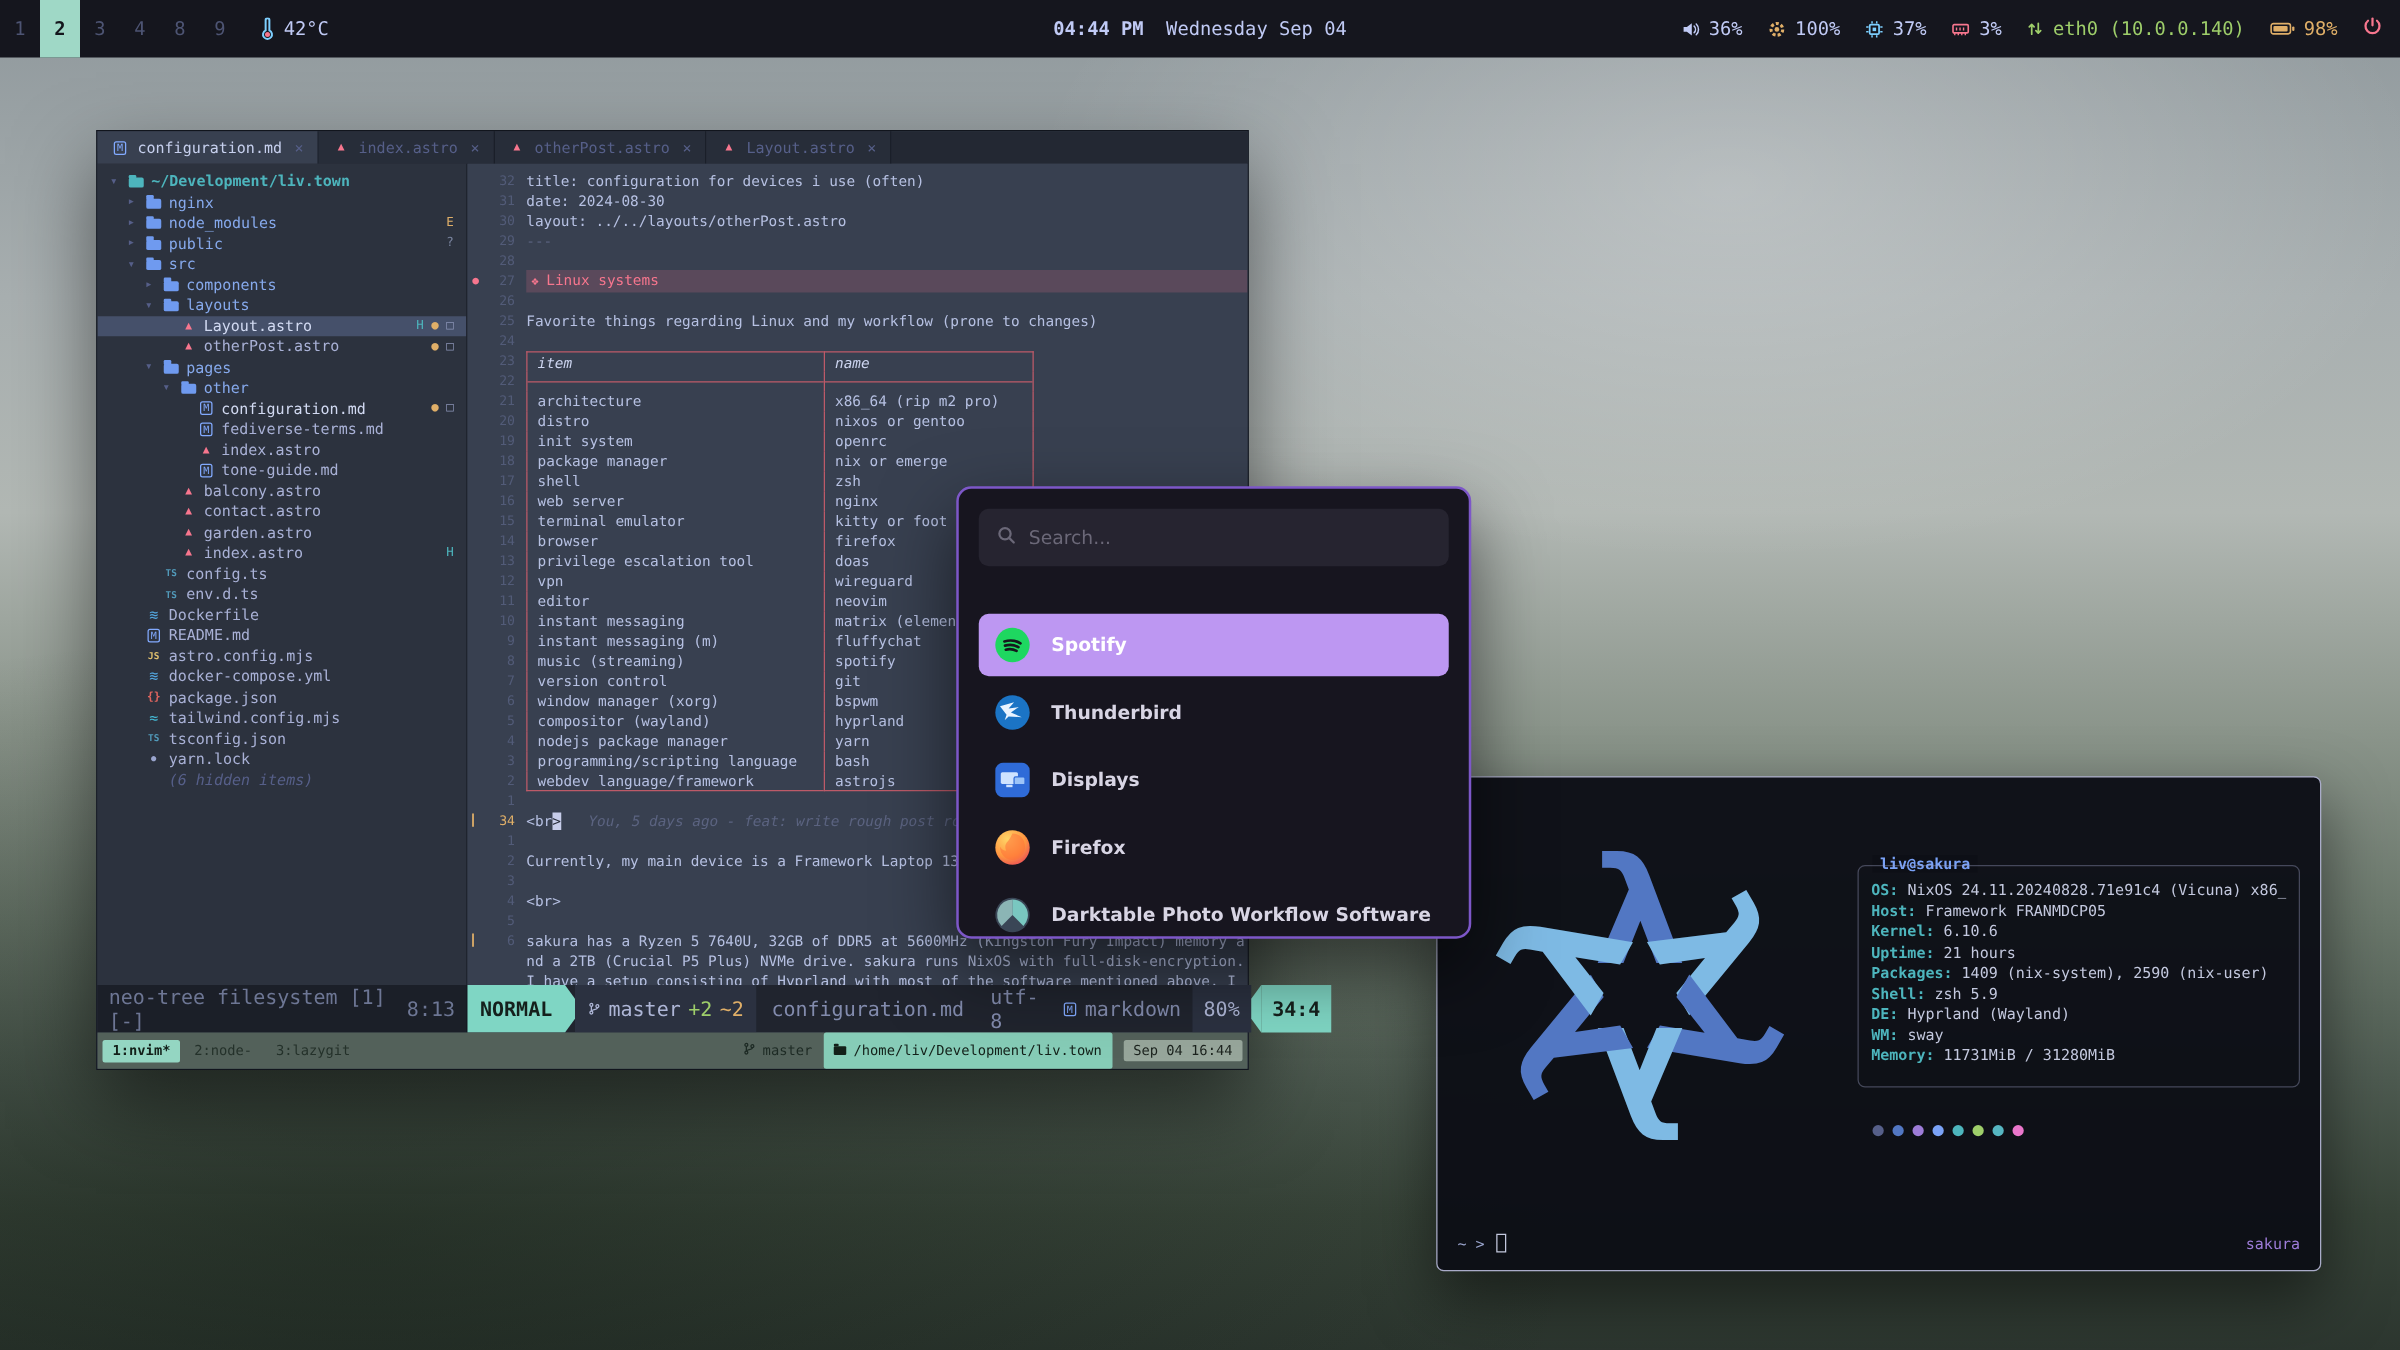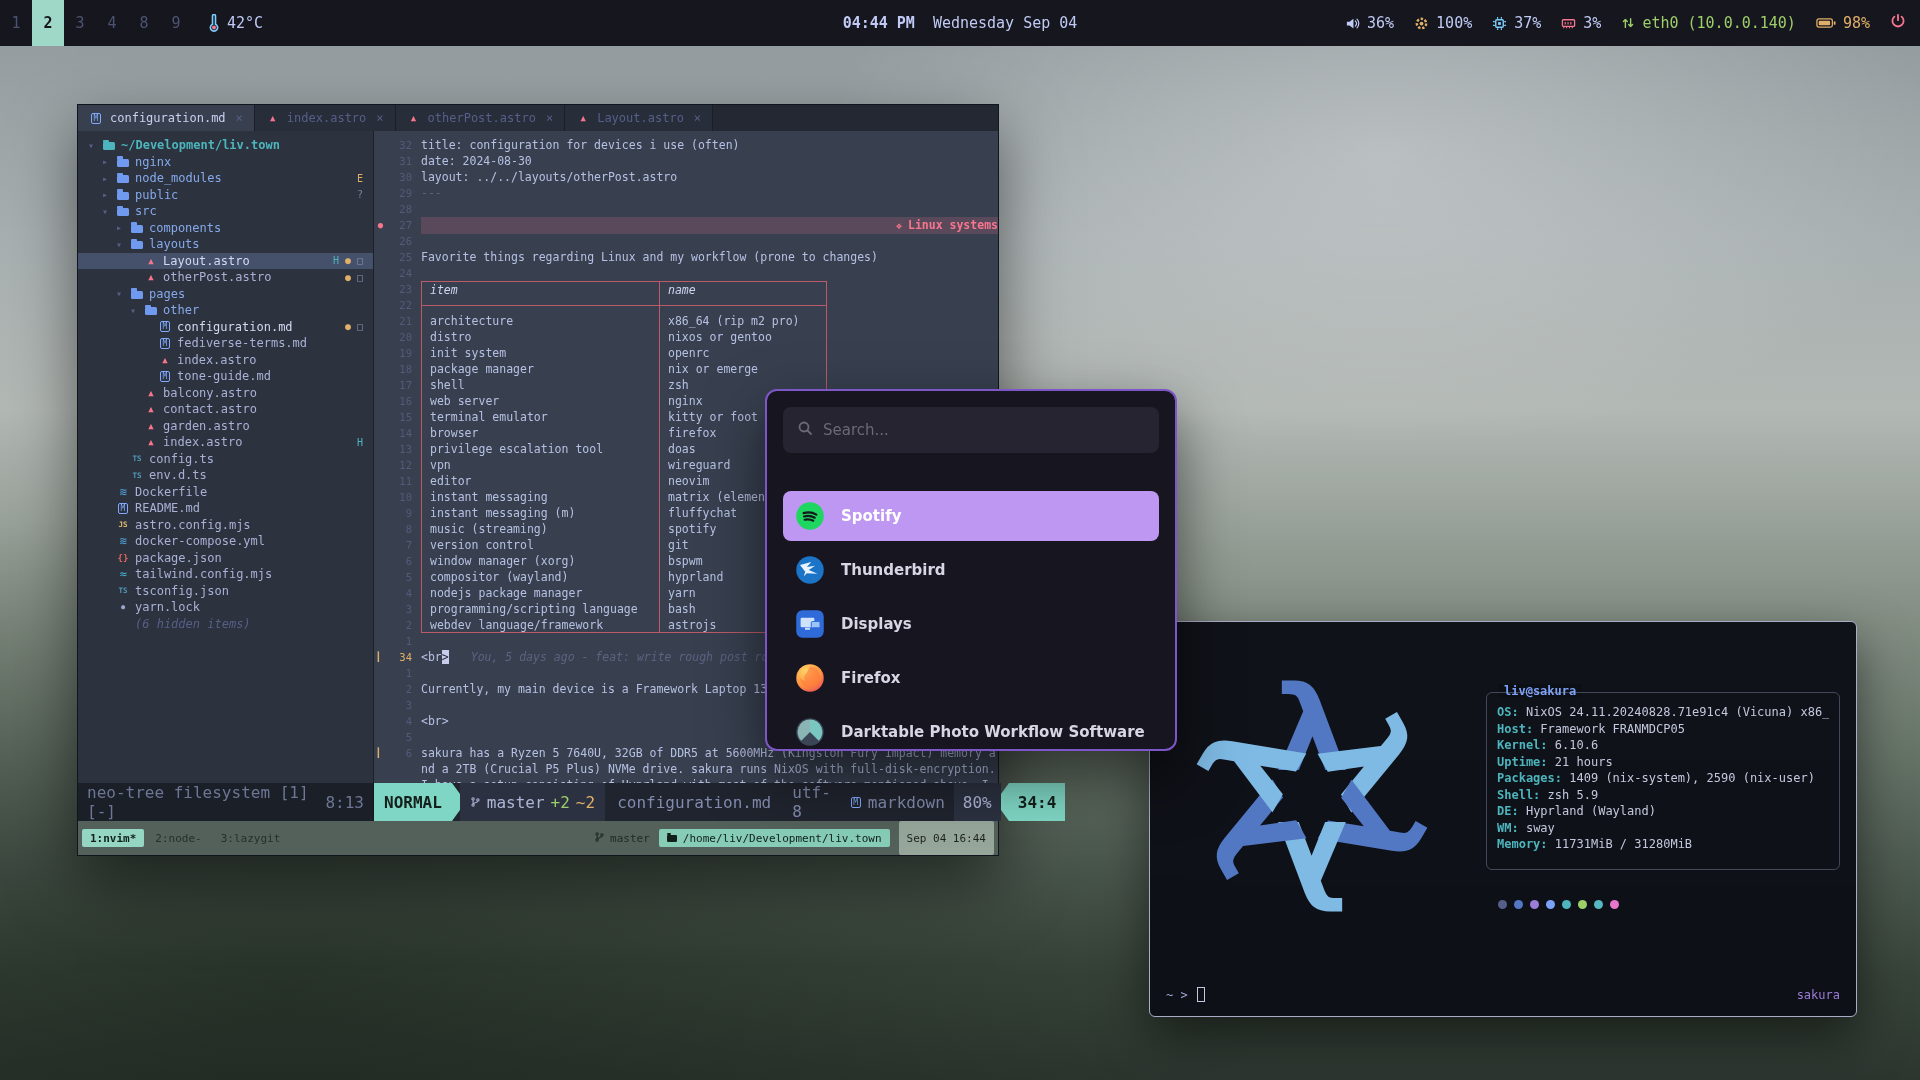--- a/index.html
+++ b/index.html
@@ -73,21 +73,21 @@
   
   .editor { flex:1; min-width:0; background:#384050; padding-top:6px; font-size:11.5px;
     line-height:16px; color:#b6c0e2; overflow:hidden; --tb:#bd5a68; }
   .eline { display:flex; align-items:center; height:16px; }
   .sign { flex:0 0 13px; width:13px; font-size:9px; text-align:center; }
   .s-pink { color:#f7768e; } .s-yellow { color:#e0af68; }
   .lnum { flex:0 0 34px; width:34px; text-align:right; padding-right:9px; color:#525b78; font-size:10.5px; }
   .curnum { color:#e0af68; font-weight:normal; }
   .etext { white-space:pre; }
   .etext.dim { color:#5b6380; }
-  .etext.head { flex:1; background:rgba(247,118,142,.18); color:#f7768e; font-weight:bold; padding-left:14px;text-align:right; }
+  .etext.head { flex:1; background:rgba(247,118,142,.18); color:#f7768e; font-weight:normal; padding-left:4px; }
   .hicon { font-size:10px; }
   .tbl { display:flex; height:16px; }
   .tc { height:16px; padding:0 8px; border-left:1px solid var(--tb); display:flex; align-items:center;
     white-space:pre; overflow:hidden; }
   .tc.c1 { width:238px; } .tc.c2 { width:168px; border-right:1px solid var(--tb); }
   .thead .tc { border-top:1px solid var(--tb); color:#cdd5f0;font-style:italic; }
   .tsep .tc { background:linear-gradient(var(--tb),var(--tb)) 0 7.5px / 100% 1px no-repeat; }
   .tbody .eline:last-child .tc { border-bottom:1px solid var(--tb); }
   .cursor { background:#c7cdea; color:#262b38; }
   .blame { color:#5b6380; font-style:italic; margin-left:22px; }
@@ -108,24 +108,24 @@
   .sl-pct { background:#2b3140; color:#aeb6d6; display:flex; align-items:center; padding:0 9px; }
   .sl-tri2 { width:0; border-top:11px solid transparent; border-bottom:11px solid transparent; border-right:8px solid #7fd6c4; }
   .sl-pos { background:#7fd6c4; color:#15201c; font-weight:bold; padding:0 9px; display:flex; align-items:center; }
 
   
   .tmuxbar { flex:0 0 22px; background:#53615a; display:flex; align-items:center; font-size:11px; padding:0 4px; gap:3px; }
   .tw { padding:0 8px; height:18px; display:flex; align-items:center; border-radius:2px; color:#24312a; }
   .tw.active { background:#94d6c2; color:#132019; font-weight:bold; }
   .tmux-right { margin-left:auto; display:flex; align-items:center; gap:9px; }
   .tbranch { display:flex; gap:5px; align-items:center; color:#1d2a24; }
-  .tpath { display:flex; gap:6px; align-items:center; background:#86ccb7; color:#132019; padding:0 8px; height:18px; border-radius:2px; }
+  .tpath { display:flex; gap:6px; align-items:center; background:#86ccb7; color:#132019; padding:0 8px; height:29px; border-radius:2px; }
   .mfolder { width:10px; height:7px; background:#132019; border-radius:1px; position:relative; }
   .mfolder::before { content:""; position:absolute; top:-2px; left:0; width:4px; height:2px; background:#132019; border-radius:1px; }
-  .tdate { background:#97a69b; color:#1c231e; padding:0 8px; height:34px; display:flex; align-items:center; border-radius:2px; }
+  .tdate { background:#97a69b; color:#1c231e; padding:0 8px; height:17px; display:flex; align-items:center; border-radius:2px; }
 
   
   .launcher { position:absolute; left:765px; top:389px; width:412px; height:362px; z-index:30;
     background:#17151f; border:2px solid #7d57c8; border-radius:12px; overflow:hidden;
     box-shadow:0 24px 60px rgba(0,0,0,.55); font-family:"DejaVu Sans", sans-serif; }
   .searchbox { margin:16px 16px 0; height:46px; background:#262430; border-radius:8px;
     display:flex; align-items:center; padding:0 14px; gap:10px; }
   .searchbox input { flex:1; background:transparent; border:none; outline:none; color:#c5c2d6;
     font-size:15px; font-family:inherit; }
   .searchbox input::placeholder { color:#6b6878; }

